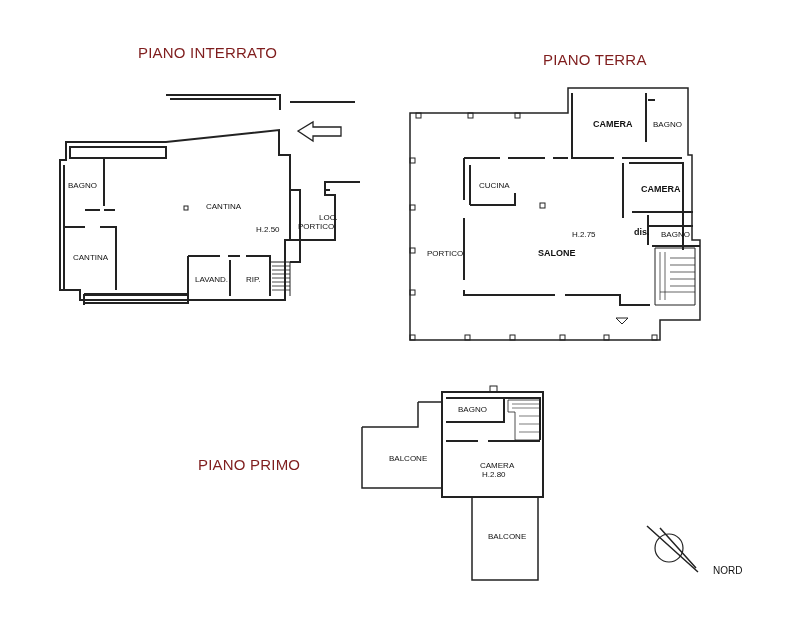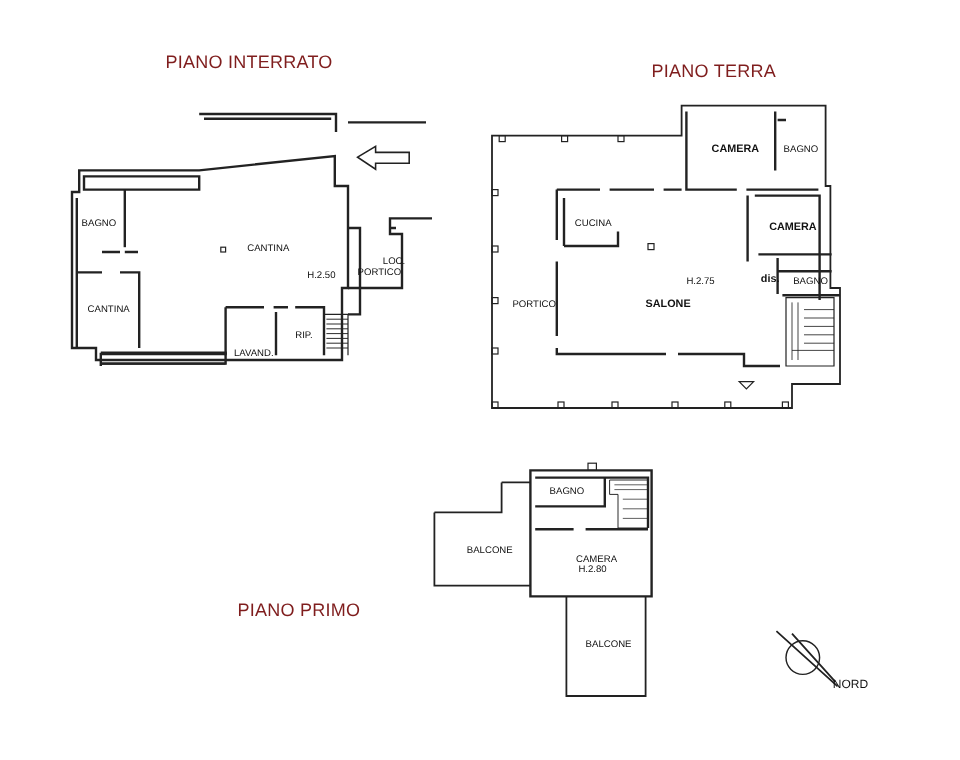--- a/index.html
+++ b/index.html
@@ -67,40 +67,40 @@
     <path d="M512,404 L540,404 M512,408 L540,408 M519,416 L540,416 M519,424 L540,424 M519,432 L540,432" stroke-width="0.6"></path>
     <rect x="490" y="386" width="7" height="6" stroke-width="1"></rect>
 
     <circle cx="669" cy="548" r="14" stroke-width="1.2"></circle>
     <path d="M647,526 L698,572 M660,528 L696,568" stroke-width="1.5"></path>
   </g>
 </svg>
 
 <div class="title" style="left:138px;top:44px;">PIANO INTERRATO</div>
 <div class="title" style="left:543px;top:51px;">PIANO TERRA</div>
-<div class="title" style="left:198px;top:456px;margin-top:44px;">PIANO PRIMO</div>
+<div class="title" style="left:198px;top:456px;">PIANO PRIMO</div>
 
 <div class="lbl" style="left:68px;top:181px;">BAGNO</div>
 <div class="lbl" style="left:206px;top:202px;">CANTINA</div>
 <div class="lbl" style="left:210px;top:225px;margin-left:46px;">H.2.50</div>
 <div class="lbl" style="left:73px;top:253px;">CANTINA</div>
 <div class="lbl" style="left:303px;top:213px;padding-left:16px;">LOC.</div>
 <div class="lbl" style="left:298px;top:222px;">PORTICO</div>
-<div class="lbl" style="left:195px;top:290px;">LAVAND.</div>
+<div class="lbl" style="left:195px;top:275px;">LAVAND.</div>
 <div class="lbl" style="left:246px;top:275px;">RIP.</div>
 
 <div class="lbl b" style="left:593px;top:119px;">CAMERA</div>
 <div class="lbl" style="left:653px;top:120px;">BAGNO</div>
 <div class="lbl" style="left:479px;top:181px;text-align:right;">CUCINA</div>
 <div class="lbl b" style="left:641px;top:184px;">CAMERA</div>
 <div class="lbl" style="left:427px;top:225px;margin-top:24px;">PORTICO</div>
 <div class="lbl" style="left:572px;top:230px;">H.2.75</div>
 <div class="lbl b" style="left:538px;top:248px;">SALONE</div>
 <div class="lbl b" style="left:634px;top:227px;">dis.</div>
 <div class="lbl" style="left:661px;top:230px;">BAGNO</div>
 
 <div class="lbl" style="left:458px;top:405px;">BAGNO</div>
 <div class="lbl" style="left:389px;top:454px;">BALCONE</div>
 <div class="lbl" style="left:480px;top:461px;">CAMERA</div>
 <div class="lbl" style="left:482px;top:470px;">H.2.80</div>
 <div class="lbl" style="left:488px;top:532px;">BALCONE</div>
 
-<div class="lbl" style="left:666px;top:566px;font-size:10px;padding-left:28px;">NORD</div>
+<div class="lbl" style="left:685px;top:566px;font-size:10px;padding-left:28px;">NORD</div>
 
 </body></html>

